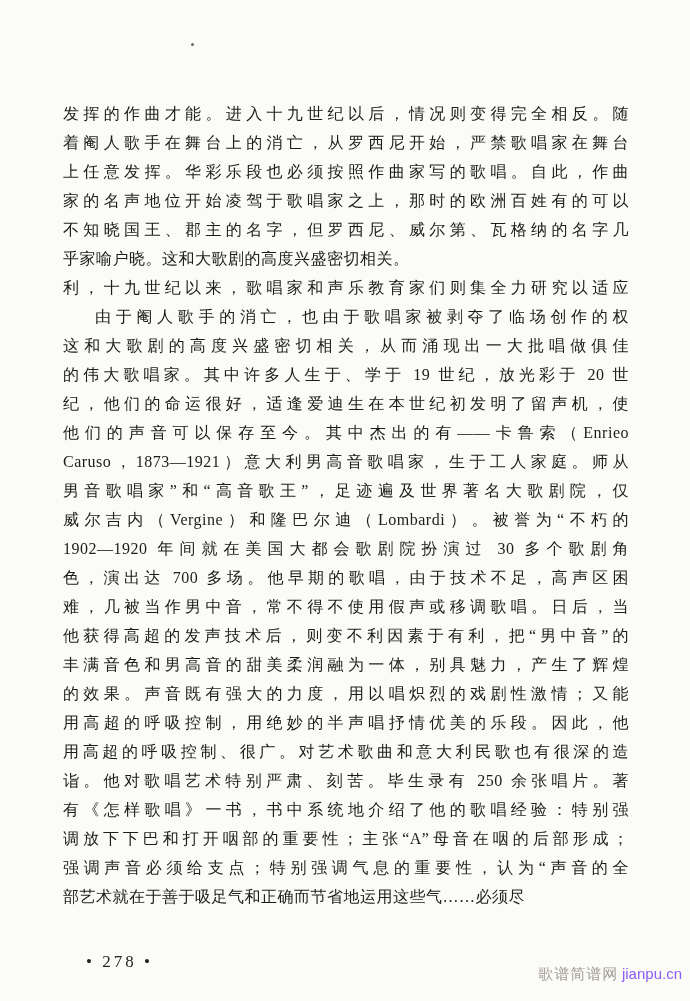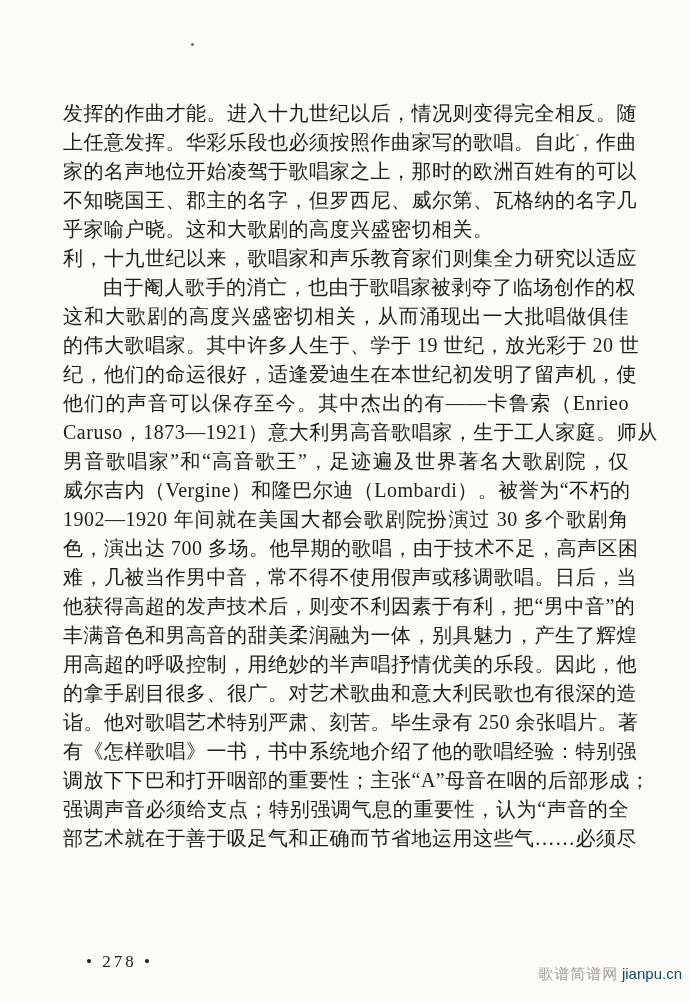--- a/index.html
+++ b/index.html
@@ -13,21 +13,21 @@
     height: 1001px;
     background: #fbfbf8;
     overflow: hidden;
     font-family: "Liberation Serif", "DejaVu Serif", serif;
   }
   .page-text {
     position: absolute;
     left: 63px;
     top: 99px;
     width: 566px;
-    font-size: 20px;
+    font-size: 16px;
     line-height: 29px;
     color: #1c1c1c;
     letter-spacing: 0.5px;
   }
   .line {
     text-align: justify;
     text-align-last: justify;
     white-space: nowrap;
     height: 29px;
     overflow: visible;
@@ -69,50 +69,52 @@
   .speck-1 { left: 191px; top: 43px; width: 3px; height: 3px; }
   .speck-2 { left: 576px; top: 134px; width: 3px; height: 2px; opacity: .7; }
 </style>
 </head>
 <body>
 
 <div class="scan-page" style="background: rgb(251, 251, 248);">
 
   <div class="page-text" style="color: rgb(28, 28, 28);">
       <div class="line">发挥的作曲才能。进入十九世纪以后，情况则变得完全相反。随</div>
+      <div class="line">着阉人歌手在舞台上的消亡，从罗西尼开始，严禁歌唱家在舞台</div>
       <div class="line">上任意发挥。华彩乐段也必须按照作曲家写的歌唱。自此，作曲</div>
       <div class="line">家的名声地位开始凌驾于歌唱家之上，那时的欧洲百姓有的可以</div>
       <div class="line">不知晓国王、郡主的名字，但罗西尼、威尔第、瓦格纳的名字几</div>
       <div class="line last">乎家喻户晓。这和大歌剧的高度兴盛密切相关。</div>
       <div class="line">利，十九世纪以来，歌唱家和声乐教育家们则集全力研究以适应</div>
       <div class="line indent">由于阉人歌手的消亡，也由于歌唱家被剥夺了临场创作的权</div>
       <div class="line">这和大歌剧的高度兴盛密切相关，从而涌现出一大批唱做俱佳</div>
       <div class="line">的伟大歌唱家。其中许多人生于、学于 19 世纪，放光彩于 20 世</div>
       <div class="line">纪，他们的命运很好，适逢爱迪生在本世纪初发明了留声机，使</div>
       <div class="line">他们的声音可以保存至今。其中杰出的有——卡鲁索（Enrieo</div>
       <div class="line">Caruso，1873—1921）意大利男高音歌唱家，生于工人家庭。师从</div>
       <div class="line">男音歌唱家”和“高音歌王”，足迹遍及世界著名大歌剧院，仅</div>
       <div class="line">威尔吉内（Vergine）和隆巴尔迪（Lombardi）。被誉为“不朽的</div>
       <div class="line">1902—1920 年间就在美国大都会歌剧院扮演过 30 多个歌剧角</div>
       <div class="line">色，演出达 700 多场。他早期的歌唱，由于技术不足，高声区困</div>
       <div class="line">难，几被当作男中音，常不得不使用假声或移调歌唱。日后，当</div>
       <div class="line">他获得高超的发声技术后，则变不利因素于有利，把“男中音”的</div>
       <div class="line">丰满音色和男高音的甜美柔润融为一体，别具魅力，产生了辉煌</div>
+      <div class="line">的效果。声音既有强大的力度，用以唱炽烈的戏剧性激情；又能</div>
       <div class="line">用高超的呼吸控制，用绝妙的半声唱抒情优美的乐段。因此，他</div>
-      <div class="line">的拿手剧目很多、很广。对艺术歌曲和意大利民歌也有很深的造</div>
+      <div class="line">用高超的呼吸控制、很广。对艺术歌曲和意大利民歌也有很深的造</div>
       <div class="line">诣。他对歌唱艺术特别严肃、刻苦。毕生录有 250 余张唱片。著</div>
       <div class="line">有《怎样歌唱》一书，书中系统地介绍了他的歌唱经验：特别强</div>
       <div class="line">调放下下巴和打开咽部的重要性；主张“A”母音在咽的后部形成；</div>
       <div class="line">强调声音必须给支点；特别强调气息的重要性，认为“声音的全</div>
       <div class="line last">部艺术就在于善于吸足气和正确而节省地运用这些气……必须尽</div>
     </div>
 
   <div class="page-number">• 278 •</div>
 
   <div class="watermark">
     <span class="site" style="color: rgb(162, 156, 148);">歌谱简谱网</span>
-    <span class="domain" style="color: #0c4a6e;">jianpu.cn</span>
+    <span class="domain" style="color: #8b5cf6;">jianpu.cn</span>
   </div>
 
   <div class="speck speck-1"></div>
   <div class="speck speck-2"></div>
 
 </div>
 
 </body></html>

